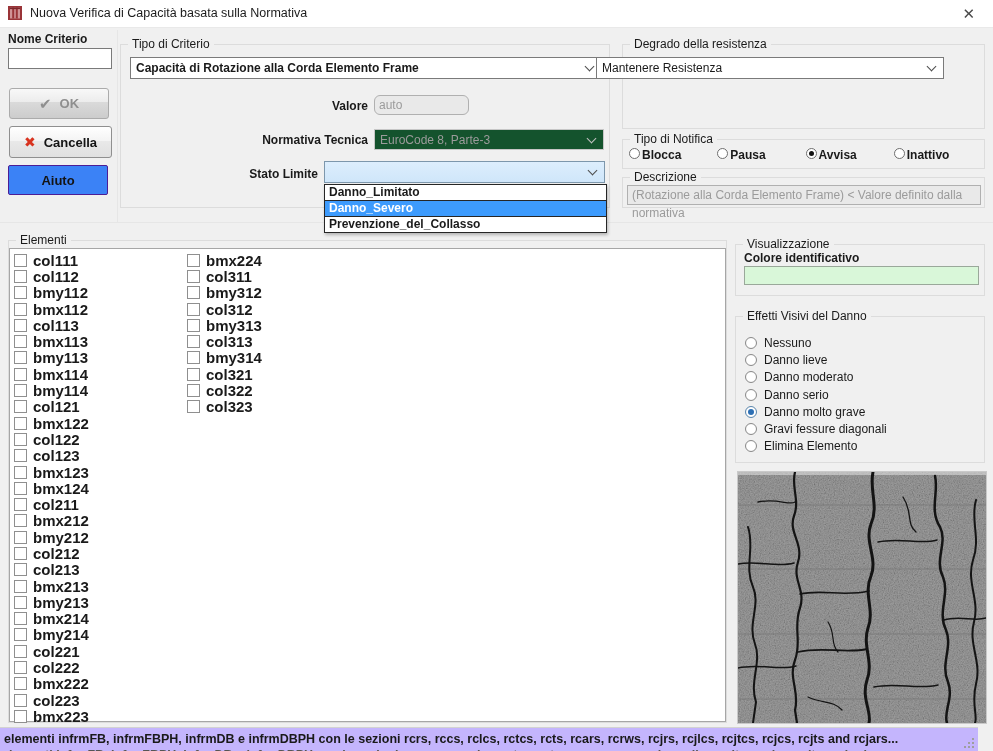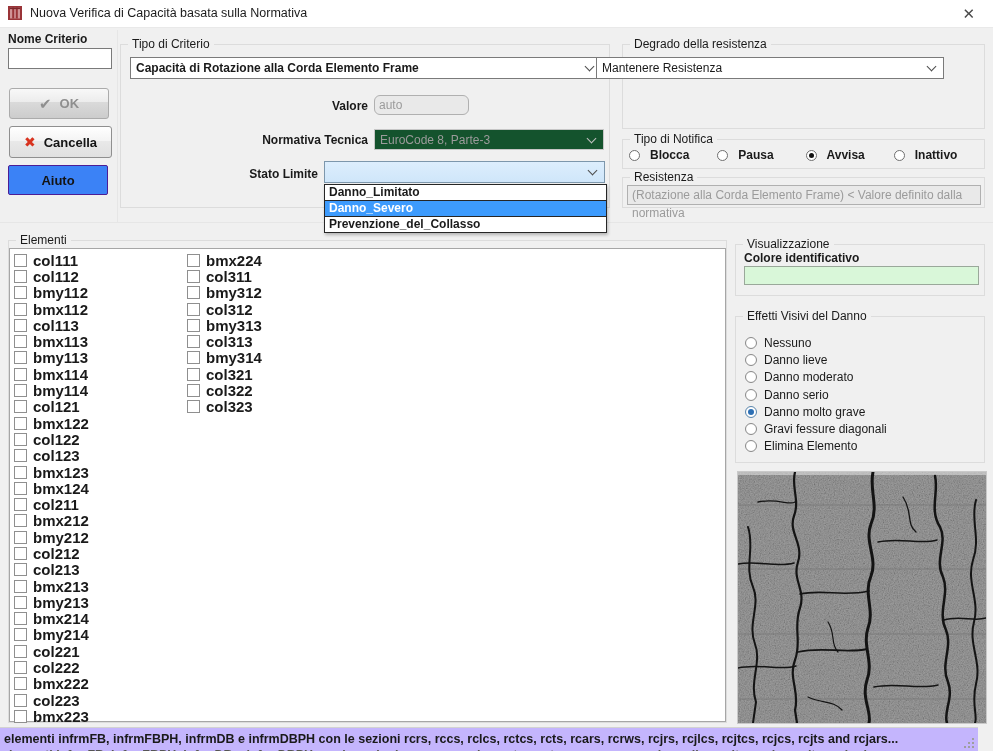--- a/index.html
+++ b/index.html
@@ -32,21 +32,21 @@
         border-right:1.5px solid #4d4d4d;border-bottom:1.5px solid #4d4d4d;transform:rotate(45deg);}
   .combo.dis{background:#14532d;border-color:#c6c6c6;cursor:default;}
   .combo.dis .cval{color:#9b9b9b;font-weight:400;}
   .combo.dis .chev{border-color:#c2c2c2;}
   .combo.focus{background:linear-gradient(#ddeefd,#cfe6fa);border-color:#7d97ac;}
   .dropdown{position:absolute;z-index:20;background:#fff;border:1px solid #262626;box-shadow:1px 2px 3px rgba(0,0,0,.25);}
   .dd-item{height:15px;line-height:15px;padding:0 4px;font-weight:600;white-space:nowrap;border-top:1px solid #262626;cursor:pointer;}
   .dd-item:first-child{border-top:none;}
   .dd-item.checked{background:var(--accent,#3d9bfd);color:#fff;}
   
-  .radio{display:flex;align-items:center;gap:10px;cursor:pointer;}
+  .radio{display:flex;gap:2px;cursor:pointer;}
   .rc{width:11px;height:11px;border-radius:50%;border:1px solid #6f6f6f;background:#fff;box-sizing:border-box;
       display:flex;align-items:center;justify-content:center;flex:0 0 auto;}
   .rdot{width:5px;height:5px;border-radius:50%;background:#111;display:none;}
   .radio.checked .rdot{display:block;}
   .radio .rlabel{font-weight:600;}
   
   .mradio{display:flex;align-items:center;gap:7px;cursor:pointer;height:17.3px;}
   .mc{width:12px;height:12px;border-radius:50%;border:1px solid #8a8a8a;background:radial-gradient(#ffffff 55%,#e7e7e7);
       box-sizing:border-box;display:flex;align-items:center;justify-content:center;flex:0 0 auto;}
   .mdot{width:6px;height:6px;border-radius:50%;background:var(--radio-blue,#2d6fb4);display:none;}
@@ -160,21 +160,21 @@
           <span class="rlabel">Avvisa</span>
         </label>
         <label class="radio" style="width:90px;">
           <span class="rc"></span>
           <span class="rlabel">Inattivo</span>
         </label>
     </div>
   </div>
 
   <div class="group" style="left:622px;top:177px;width:363px;height:31px;">
-    <span class="glabel">Resistenza</span>
+    <span class="glabel">Descrizione</span>
     <div class="txt dis" style="left:4px;top:7px;width:354px;height:20px;line-height:18px;font-weight:400;">(Rotazione alla Corda Elemento Frame) &lt; Valore definito dalla normativa</div>
   </div>
 
   <div class="group" style="left:8px;top:240px;width:719px;height:483px;">
     <span class="glabel">Elementi</span>
     <div class="elist">
       <div class="ecol" style="left:4px;">
         <label class="erow">
             <span class="cb"></span>
             <span class="elabel">col111</span>

